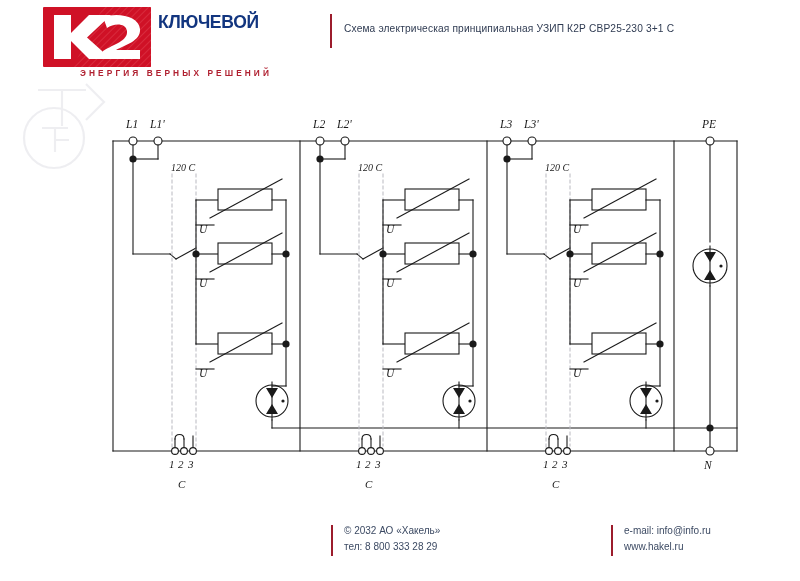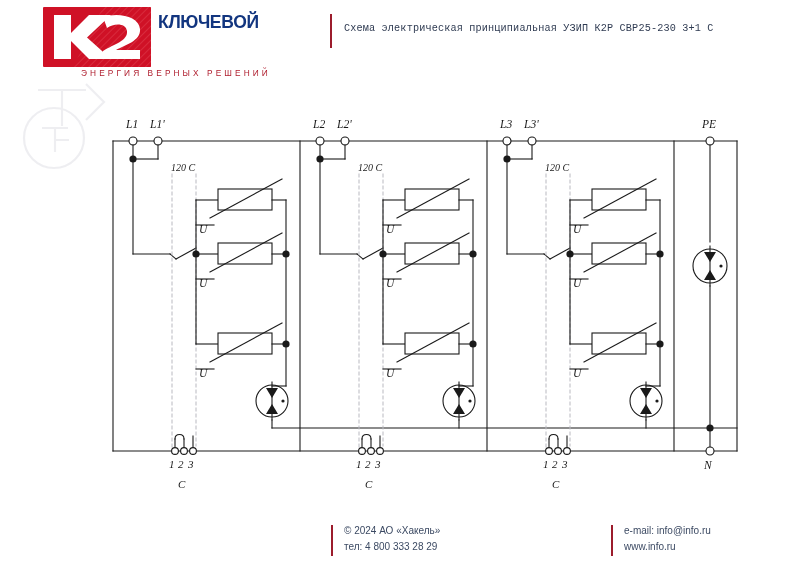--- a/index.html
+++ b/index.html
@@ -44,39 +44,39 @@
     letter-spacing: -0.3px;
     line-height: 21px;
     font-family: "Liberation Sans", sans-serif;
   }
   #logo-tagline {
     position: absolute;
     left: 1px; top: 62px;
     width: 264px;
     color: #b02030;
     font-size: 8.3px;
-    font-weight: normal;
+    font-weight: bold;
     letter-spacing: 3.1px;
     text-align: center;
     font-family: "Liberation Sans", sans-serif;
   }
   #title-divider {
     position: absolute;
     left: 330px; top: 14px;
     width: 2px; height: 34px;
     background: #9c1c2c;
   }
   #doc-title {
     position: absolute;
     left: 344px; top: 23px;
     color: #2f3b52;
     font-size: 10.2px;
     letter-spacing: 0.15px;
     white-space: nowrap;
-    font-family: Liberation Mono, monospace;
+    font-family: Liberation Sans, sans-serif;
   }
 
   
   #watermark {
     position: absolute;
     left: 8px; top: 62px;
     width: 120px; height: 118px;
     opacity: 0.30;
     pointer-events: none;
   }
@@ -405,25 +405,25 @@
     <text x="562" y="372" font-size="11">3</text>
     <text x="552" y="392" font-size="11">С</text>
   </g>
 </svg>
 
 <div id="footer">
 
   <div id="footer-center" class="footer-col">
     <div class="footer-bar"></div>
     <div class="footer-lines">
-      <span class="footer-line">© 2024 АО «Хакель»</span>
-      <span class="footer-line">тел: 4 800 333 28 29</span>
+      <span class="footer-line">© 2032 АО «Хакель»</span>
+      <span class="footer-line">тел: 8 800 333 28 29</span>
     </div>
   </div>
 
   <div id="footer-right" class="footer-col">
     <div class="footer-bar"></div>
     <div class="footer-lines">
       <span class="footer-line">e-mail: info@info.ru</span>
-      <span class="footer-line">www.info.ru</span>
+      <span class="footer-line">www.hakel.ru</span>
     </div>
   </div>
 </div>
 
 </body></html>

